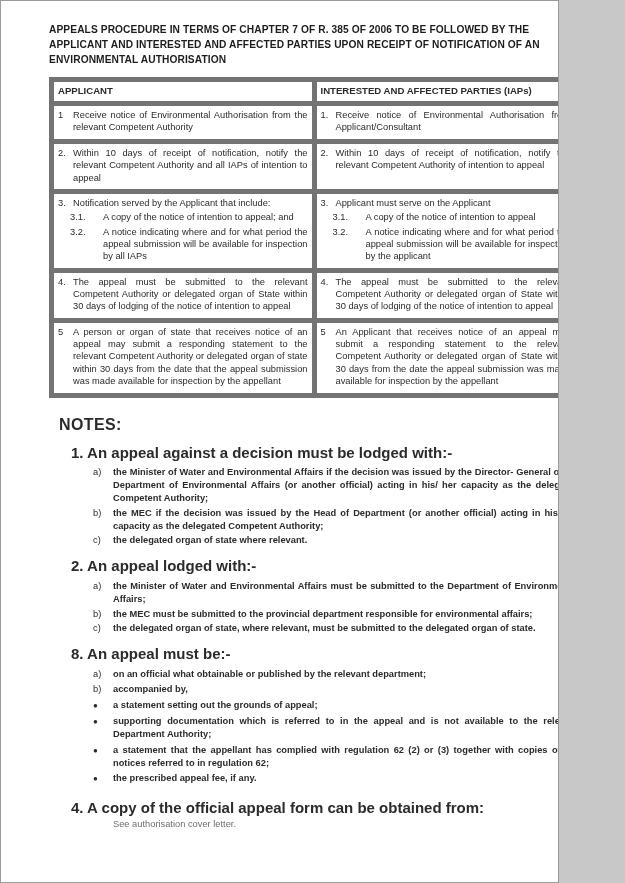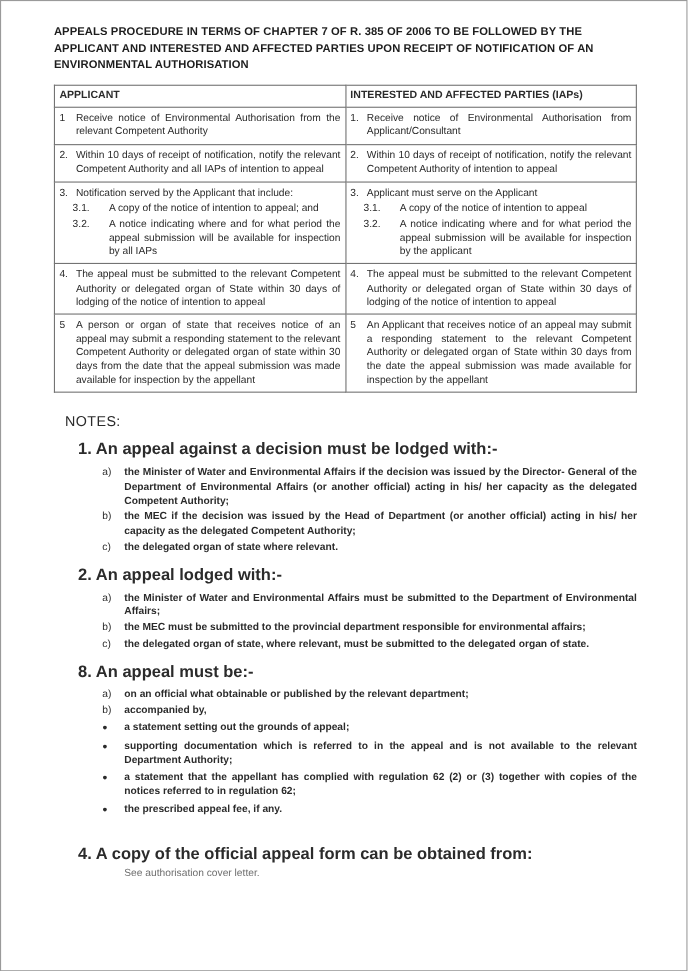--- a/index.html
+++ b/index.html
@@ -2,21 +2,21 @@
 <html><head>
 <meta charset="utf-8">
 <style>
   html, body {
     margin: 0;
     padding: 0;
     background: #c8c8c8;
   }
   .page {
     position: relative;
-    width: 625px;
+    width: 559px;
     height: 883px;
     background: #ffffff;
     border: 1px solid #9a9a9a;
     box-sizing: border-box;
     overflow: hidden;
     font-family: "Liberation Sans", sans-serif;
     color: #2b2b2b;
   }
   .inner {
     position: absolute;
@@ -34,21 +34,21 @@
     color: #1d1d1d;
   }
   table.proc {
     width: 100%;
     border-collapse: collapse;
     table-layout: fixed;
     font-size: 9.3px;
     line-height: 1.33;
   }
   table.proc th, table.proc td {
-    border: 1px solid #737373;
+    border: 5px solid #737373;
     vertical-align: top;
     padding: 3px 4px 5px 4px;
   }
   table.proc th {
     font-weight: bold;
     font-size: 9.6px;
     text-align: left;
     padding: 3px 4px;
   }
   .colA { width: 50%; }
@@ -75,22 +75,22 @@
   .subnum {
     flex: 0 0 33px;
     width: 33px;
   }
   .subbody {
     flex: 1 1 auto;
     text-align: justify;
   }
   .notes-head {
     margin-top: 18px;
-    font-size: 13px;
-    font-weight: normal;
+    font-size: 16px;
+    font-weight: bold;
     letter-spacing: 0.4px;
     padding-left: 10px;
   }
   .note-block {
     margin-top: 9px;
     padding-left: 22px;
     font-size: 9.3px;
     line-height: 1.38;
   }
   .note-title {
@@ -124,21 +124,21 @@
     align-items: flex-start;
     margin-bottom: 3px;
   }
   .bullet-mark {
     flex: 0 0 20px;
     width: 20px;
     font-size: 8px;
     line-height: 1.7;
   }
   .final-note {
-    margin-top: 25px;
+    margin-top: 13px;
     padding-left: 22px;
     font-size: 9.3px;
   }
   .final-sub {
     padding-left: 42px;
     margin-top: 3px;
     color: #6e6e6e;
   }
 </style>
 </head>

